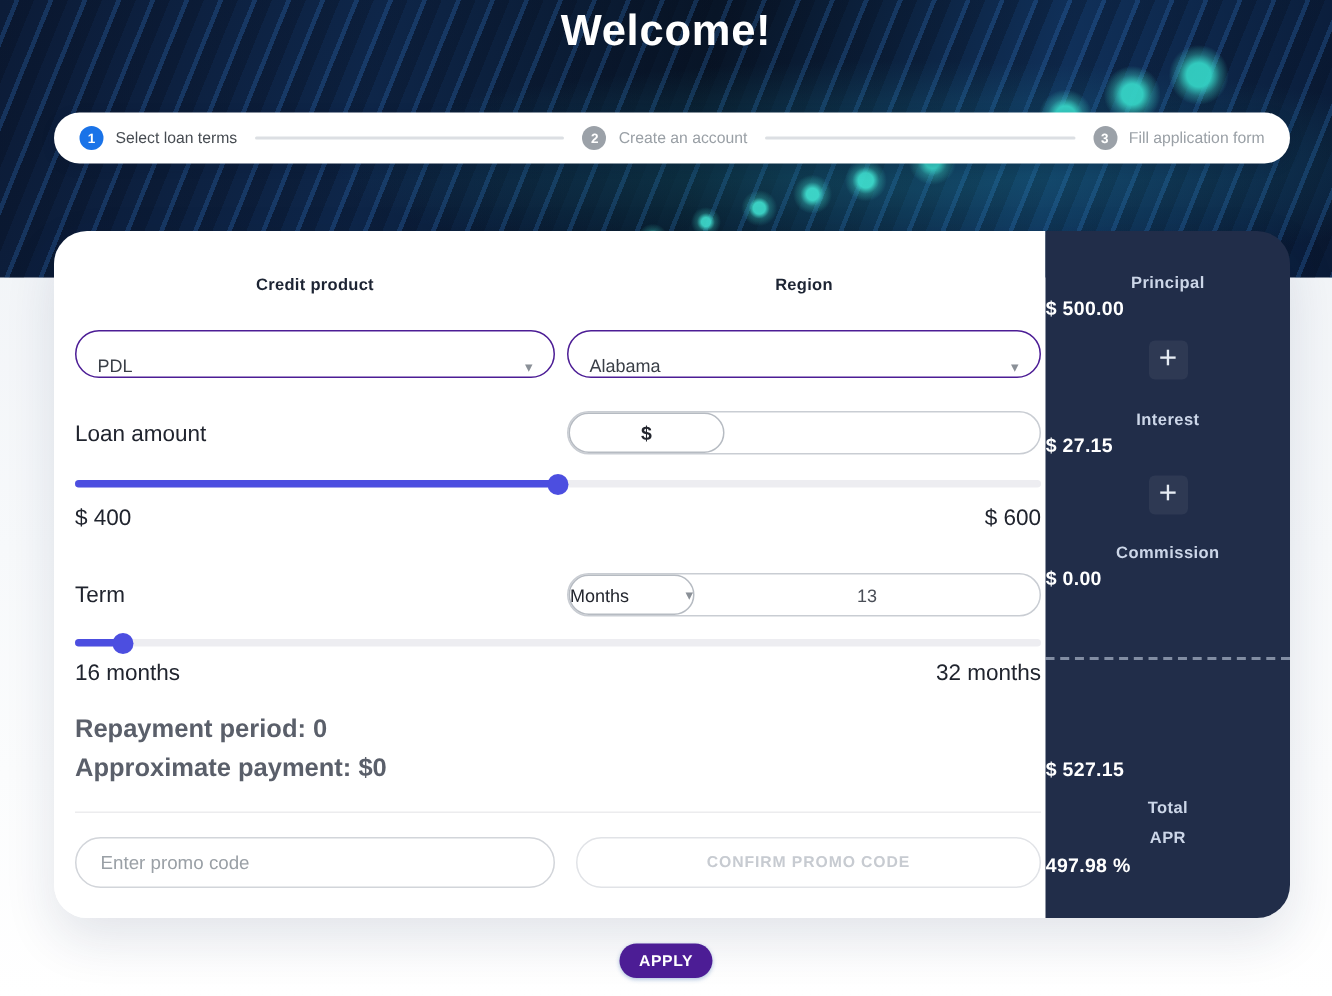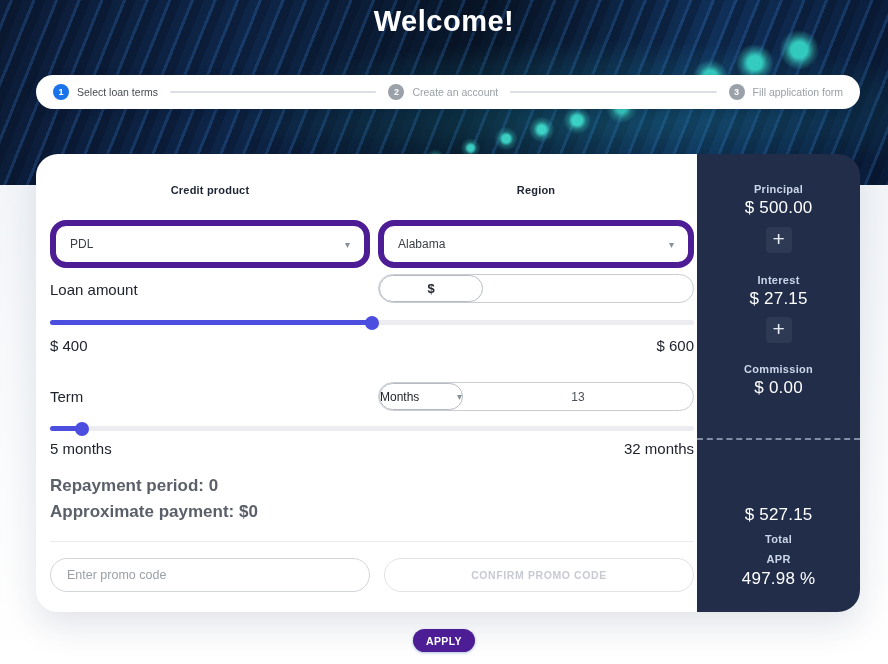--- a/index.html
+++ b/index.html
@@ -57,22 +57,22 @@
   }
   .form-pane { position:relative; width:674px; background:#ffffff; border-radius:22px 0 0 22px; }
   .summary   { position:relative; width:166px; background:#212d49; border-radius:0 22px 22px 0; }
 
   
   .col-header { position:absolute; top:30px; text-align:center; font-size:11px; font-weight:600; color:#1d2433; letter-spacing:0.2px; }
   .col-header.credit { left:14px; width:320px; }
   .col-header.region { left:342px; width:316px; }
 
   .dropdown {
-    position:absolute; top:66px; height:48px; border:6px solid #4c1d95; border-radius:16px;
-    display:flex; align-items:center; padding:0 14px; font-size:12px; color:#3a3f47; background:#fff; cursor:pointer;
+    position:absolute; top:66px; height:32px; border:1px solid #4c1d95; border-radius:16px;
+    display:flex; align-items:flex-end; padding:0 14px; font-size:12px; color:#3a3f47; background:#fff; cursor:pointer;
   }
   .dropdown.credit { left:14px; width:320px; }
   .dropdown.region { left:342px; width:316px; }
   .caret { margin-left:auto; color:#8a9097; font-size:10px; }
 
   .field-label { position:absolute; left:14px; font-size:15px; font-weight:500; color:#20242e; }
   .label-loan { top:127px; }
   .label-term { top:234px; }
 
   .pill-input {
@@ -119,21 +119,21 @@
   }
   .promo-confirm {
     position:absolute; top:404px; left:348px; width:310px; height:34px;
     border:1px solid #e1e3e7; border-radius:17px; background:#fff;
     font-size:10.5px; font-weight:600; letter-spacing:0.6px; color:#c7cbd1;
     text-align:center; line-height:32px; cursor:not-allowed;
   }
 
   
   .sum-label { position:absolute; left:0; width:100%; text-align:center; font-size:11px; font-weight:600; color:#ccd6e8; letter-spacing:0.3px; }
-  .sum-value { position:absolute; left:0; width:100%; text-align:center; font-size:17px; font-weight:400; color:#ffffff; letter-spacing:0.2px; }
+  .sum-value { position:absolute; left:0; width:100%; text-align:left; font-size:13px; font-weight:700; color:#ffffff; letter-spacing:0.2px; }
   .lbl-principal { top:29px; }  .val-principal { top:44px; }
   .lbl-interest  { top:120px; } .val-interest  { top:135px; }
   .lbl-commission{ top:209px; } .val-commission{ top:224px; }
   .lbl-total     { top:335px;margin-top:44px; } .val-total     { top:351px; }
   .lbl-apr       { top:399px; } .val-apr       { top:415px; }
   .plus {
     position:absolute; left:50%; transform:translateX(-50%);
     width:26px; height:26px; border-radius:4px; background:rgba(255,255,255,0.06);
     color:#e6ebf3; font-size:21px; font-weight:300; line-height:23px; text-align:center;
   }
@@ -208,21 +208,21 @@
         <span class="caret">▾</span>
       </span>
       <span class="pill-value">13</span>
     </div>
     <div class="slider term">
       <div class="slider-fill" style="width: 5%;">
         <div class="slider-thumb"></div>
       </div>
     </div>
     <div class="range-row term">
-      <span>5 months</span>
+      <span>16 months</span>
       <span>32 months</span>
     </div>
 
     <div class="info-line info-repayment">Repayment period: 0</div>
     <div class="info-line info-approx">Approximate payment: $0</div>
 
     <div class="h-divider"></div>
 
     <div class="promo-input">
       <span>Enter promo code</span>

